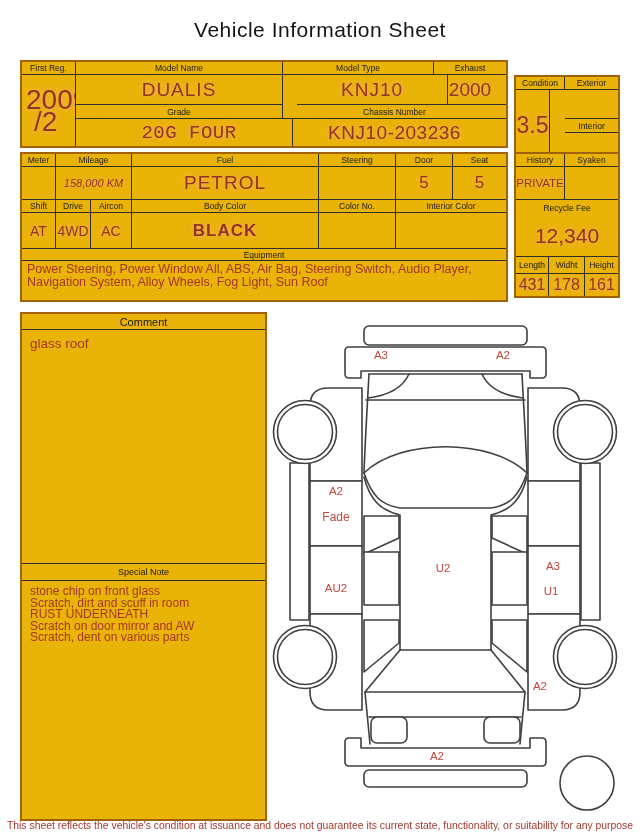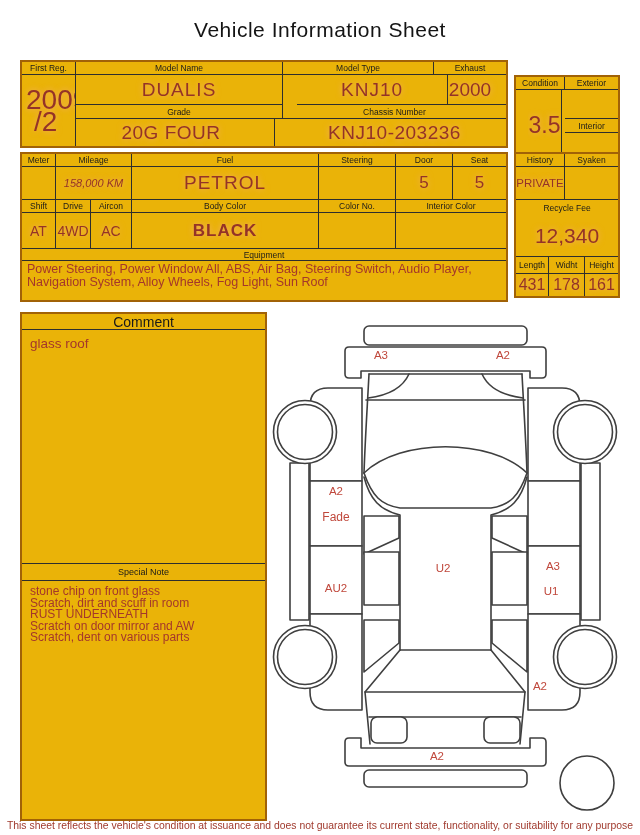--- a/index.html
+++ b/index.html
@@ -53,27 +53,27 @@
       <span style="padding-left:8px;">/2</span>
     </div>
     <div class="cell hdr br bb" style="left:54px;top:0;width:207px;height:13px;">Model Name</div>
     <div class="cell hdr br bb" style="left:261px;top:0;width:151px;height:13px;">Model Type</div>
     <div class="cell hdr bb" style="left:412px;top:0;width:72px;height:13px;">Exhaust</div>
     <div class="cell br bb red glow v-lg" style="left:54px;top:13px;width:207px;height:30px;letter-spacing:1px;">DUALIS</div>
     <div class="cell br bb red glow v-lg" style="left:275px;top:13px;width:151px;height:30px;letter-spacing:1px;">KNJ10</div>
     <div class="cell bb red glow v-lg" style="left:412px;top:13px;width:72px;height:30px;">2000</div>
     <div class="cell hdr br bb" style="left:54px;top:43px;width:207px;height:14px;">Grade</div>
     <div class="cell hdr bb" style="left:261px;top:43px;width:223px;height:14px;">Chassis Number</div>
-    <div class="cell br red glow v-lg" style="left:46px;top:57px;width:207px;height:27px;letter-spacing:.5px;">20G FOUR</div>
+    <div class="cell br red glow v-lg" style="left:64px;top:57px;width:207px;height:27px;letter-spacing:.5px;font-family:Liberation Mono, monospace;">20G FOUR</div>
     <div class="cell red glow v-lg" style="left:261px;top:57px;width:223px;height:27px;letter-spacing:.5px;">KNJ10-203236</div>
   </div>
 
   <div class="block" style="left:514px; top:60px; width:106px; height:88px;margin-top:15px;">
     <div class="cell hdr br bb" style="left:0;top:0;width:49px;height:13px;">Condition</div>
-    <div class="cell br red glow v-xl" style="left:12px;top:13px;width:34px;height:71px;">3.5</div>
+    <div class="cell br red glow v-xl" style="left:0;top:13px;width:34px;height:71px;">3.5</div>
     <div class="cell hdr bb" style="left:49px;top:0;width:53px;height:13px;">Exterior</div>
     <div class="cell bb" style="left:49px;top:13px;width:53px;height:29px;"></div>
     <div class="cell hdr bb" style="left:49px;top:42px;width:53px;height:14px;">Interior</div>
     <div class="cell" style="left:49px;top:56px;width:53px;height:28px;"></div>
   </div>
 
   <div class="block" style="left:20px; top:152px; width:488px; height:150px;">
     <div class="cell hdr br bb" style="left:0;top:0;width:34px;height:13px;">Meter</div>
     <div class="cell hdr br bb" style="left:34px;top:0;width:76px;height:13px;">Mileage</div>
     <div class="cell hdr br bb" style="left:110px;top:0;width:187px;height:13px;">Fuel</div>
@@ -115,21 +115,21 @@
     <div class="cell bb red glow" style="left:0;top:61px;width:102px;height:42px;font-size:21px;">12,340</div>
     <div class="cell hdr br bb" style="left:0;top:103px;width:33px;height:17px;">Length</div>
     <div class="cell hdr br bb" style="left:33px;top:103px;width:36px;height:17px;">Widht</div>
     <div class="cell hdr bb" style="left:69px;top:103px;width:33px;height:17px;">Height</div>
     <div class="cell br red glow" style="left:0;top:120px;width:33px;height:22px;font-size:16px;">431</div>
     <div class="cell br red glow" style="left:33px;top:120px;width:36px;height:22px;font-size:16px;">178</div>
     <div class="cell red glow" style="left:69px;top:120px;width:33px;height:22px;font-size:16px;">161</div>
   </div>
 
   <div class="block" style="left:20px; top:312px; width:247px; height:509px;">
-    <div class="cell hdr bb" style="left:0;top:0;width:243px;height:16px;font-size:14px;">Comment</div>
+    <div class="cell hdr bb" style="left:0;top:0;width:243px;height:16px;font-size:11px;">Comment</div>
     <div class="abs" style="left:8px;top:22px;color:#a4372b;font-size:13.5px;">glass roof</div>
     <div class="cell hdr bt bb" style="left:0;top:249px;width:243px;height:18px;font-size:9px;">Special Note</div>
     <div class="notes" style="left:8px;top:272px;width:230px;">stone chip on front glass
 Scratch, dirt and scuff in room
 RUST UNDERNEATH
 Scratch on door mirror and AW
 Scratch, dent on various parts</div>
   </div>
 
   <svg class="abs" style="left:270px;top:312px;" width="370" height="500" viewBox="270 312 370 500">

